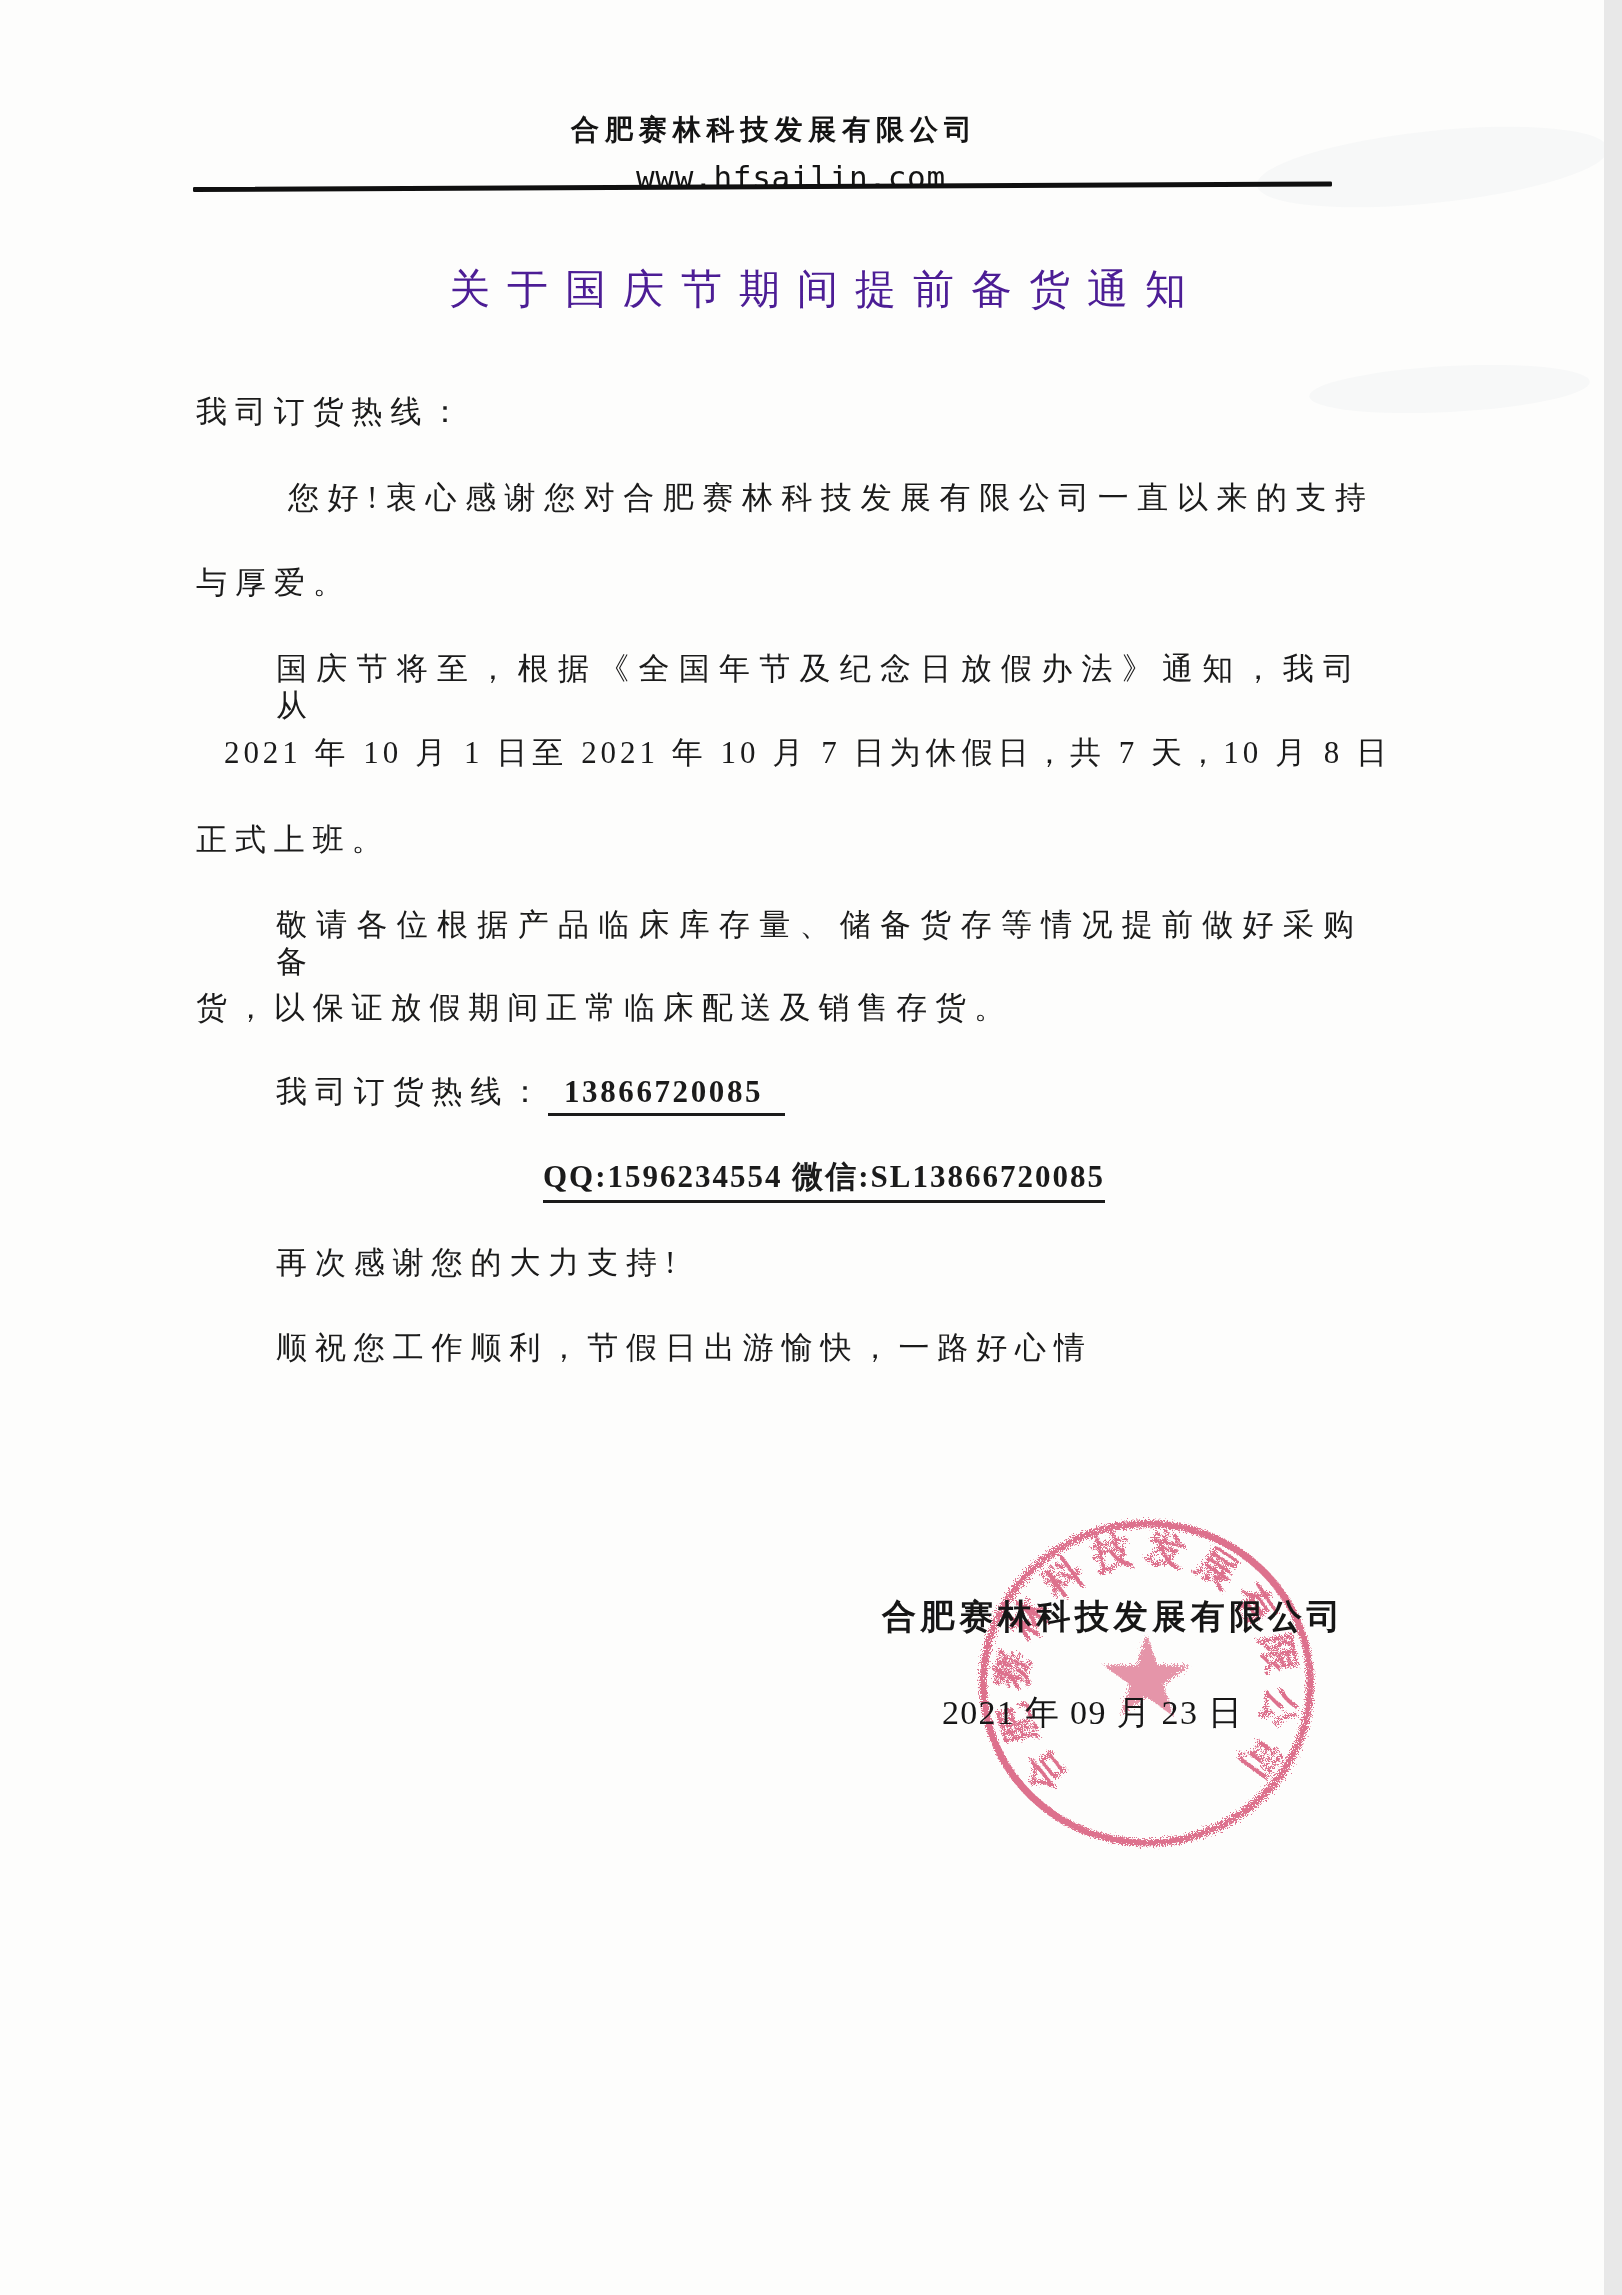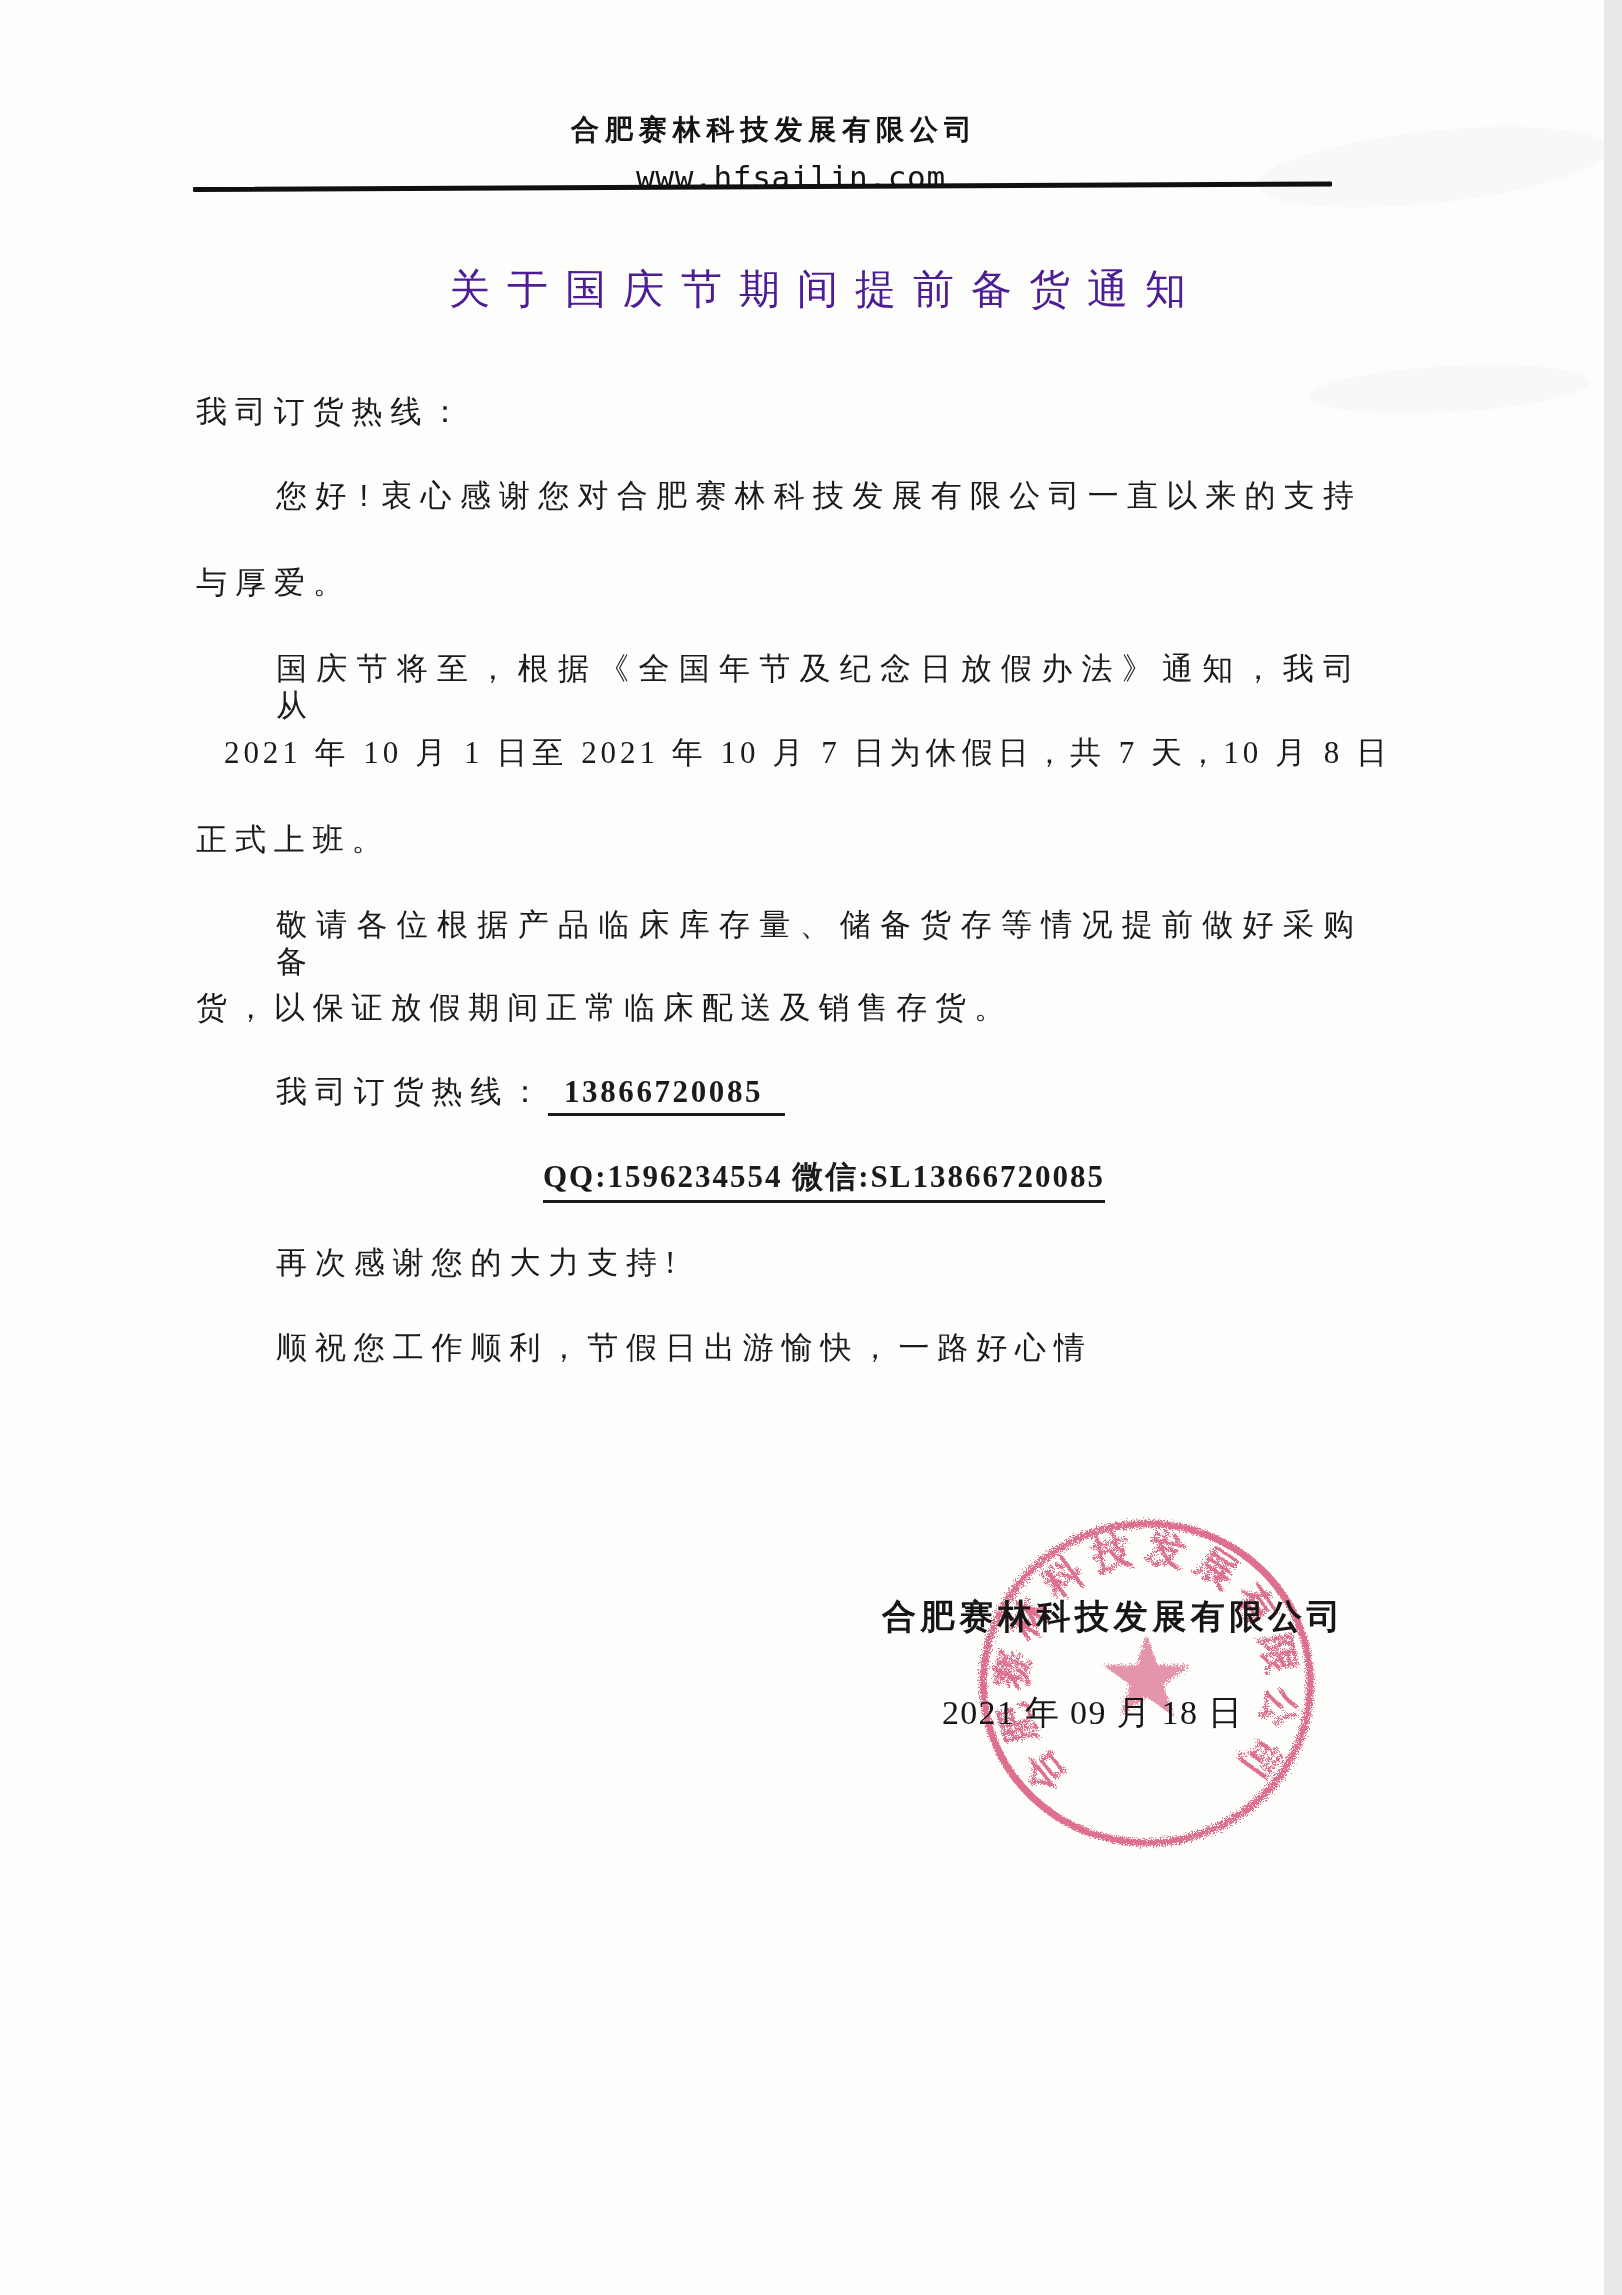--- a/index.html
+++ b/index.html
@@ -18,21 +18,21 @@
   .hdr-site{left:636px;top:160px;font-family:"DejaVu Sans Mono", monospace;font-size:31px;font-weight:400;letter-spacing:0.7px;color:#141414;}
   .divider{left:193px;top:187px;width:1139px;height:4.6px;background:#101010;transform:rotate(-0.28deg);transform-origin:left center;border-radius:1.3px;}
 
   
   .doc-title{left:449px;top:266px;font-size:41px;font-weight:400;letter-spacing:17px;color:#4c1d95;}
 
   
   .bl{font-size:31px;letter-spacing:7.9px;color:#1b1b1b;line-height:1.2;}
   .just{white-space:normal;text-align:justify;text-align-last:justify;text-justify:inter-character;}
   .l1{left:196px;top:393px;}
-  .l2{left:276px;top:479px;width:1086px;font-family:Liberation Mono, monospace;}
+  .l2{left:288px;top:479px;width:1086px;}
   .l3{left:196px;top:564px;}
   .l4{left:276px;top:650px;width:1086px;}
   .l5{left:196px;top:734px;width:1167px;letter-spacing:3.9px;margin-left:28px;}
   .l6{left:196px;top:821px;}
   .l7{left:276px;top:906px;width:1086px;}
   .l8{left:196px;top:989px;}
   .l9{left:276px;top:1073px;}
   .l10{left:543px;top:1158px;letter-spacing:2px;font-weight:700;}
   .l11{left:276px;top:1244px;}
   .l12{left:276px;top:1329px;}
@@ -94,16 +94,16 @@
       <ellipse cx="1752" cy="2572" rx="250" ry="244" fill="none" stroke="#d65072" stroke-width="11"></ellipse>
       <path id="sealTextPath" d="M 1632.4 2714.5 A 186 186 0 1 1 1871.6 2714.5" fill="none"></path>
       <text font-family="Liberation Serif, serif" font-size="60" font-weight="700" fill="#d65072" letter-spacing="15">
         <textPath href="#sealTextPath">合肥赛林科技发展有限公司</textPath>
       </text>
       <path d="M1752 2496 L1767.9 2544.2 L1818.6 2544.4 L1777.7 2574.3 L1793.1 2622.6 L1752 2593 L1710.9 2622.6 L1726.3 2574.3 L1685.4 2544.4 L1736.1 2544.2 Z" fill="#d65072" opacity="0.75"></path>
     </g>
   </svg>
 
   <div class="abs sig-company">合肥赛林科技发展有限公司</div>
-  <div class="abs sig-date">2021 年 09 月 18 日</div>
+  <div class="abs sig-date">2021 年 09 月 23 日</div>
 
 </div>
 
 
 </body></html>

